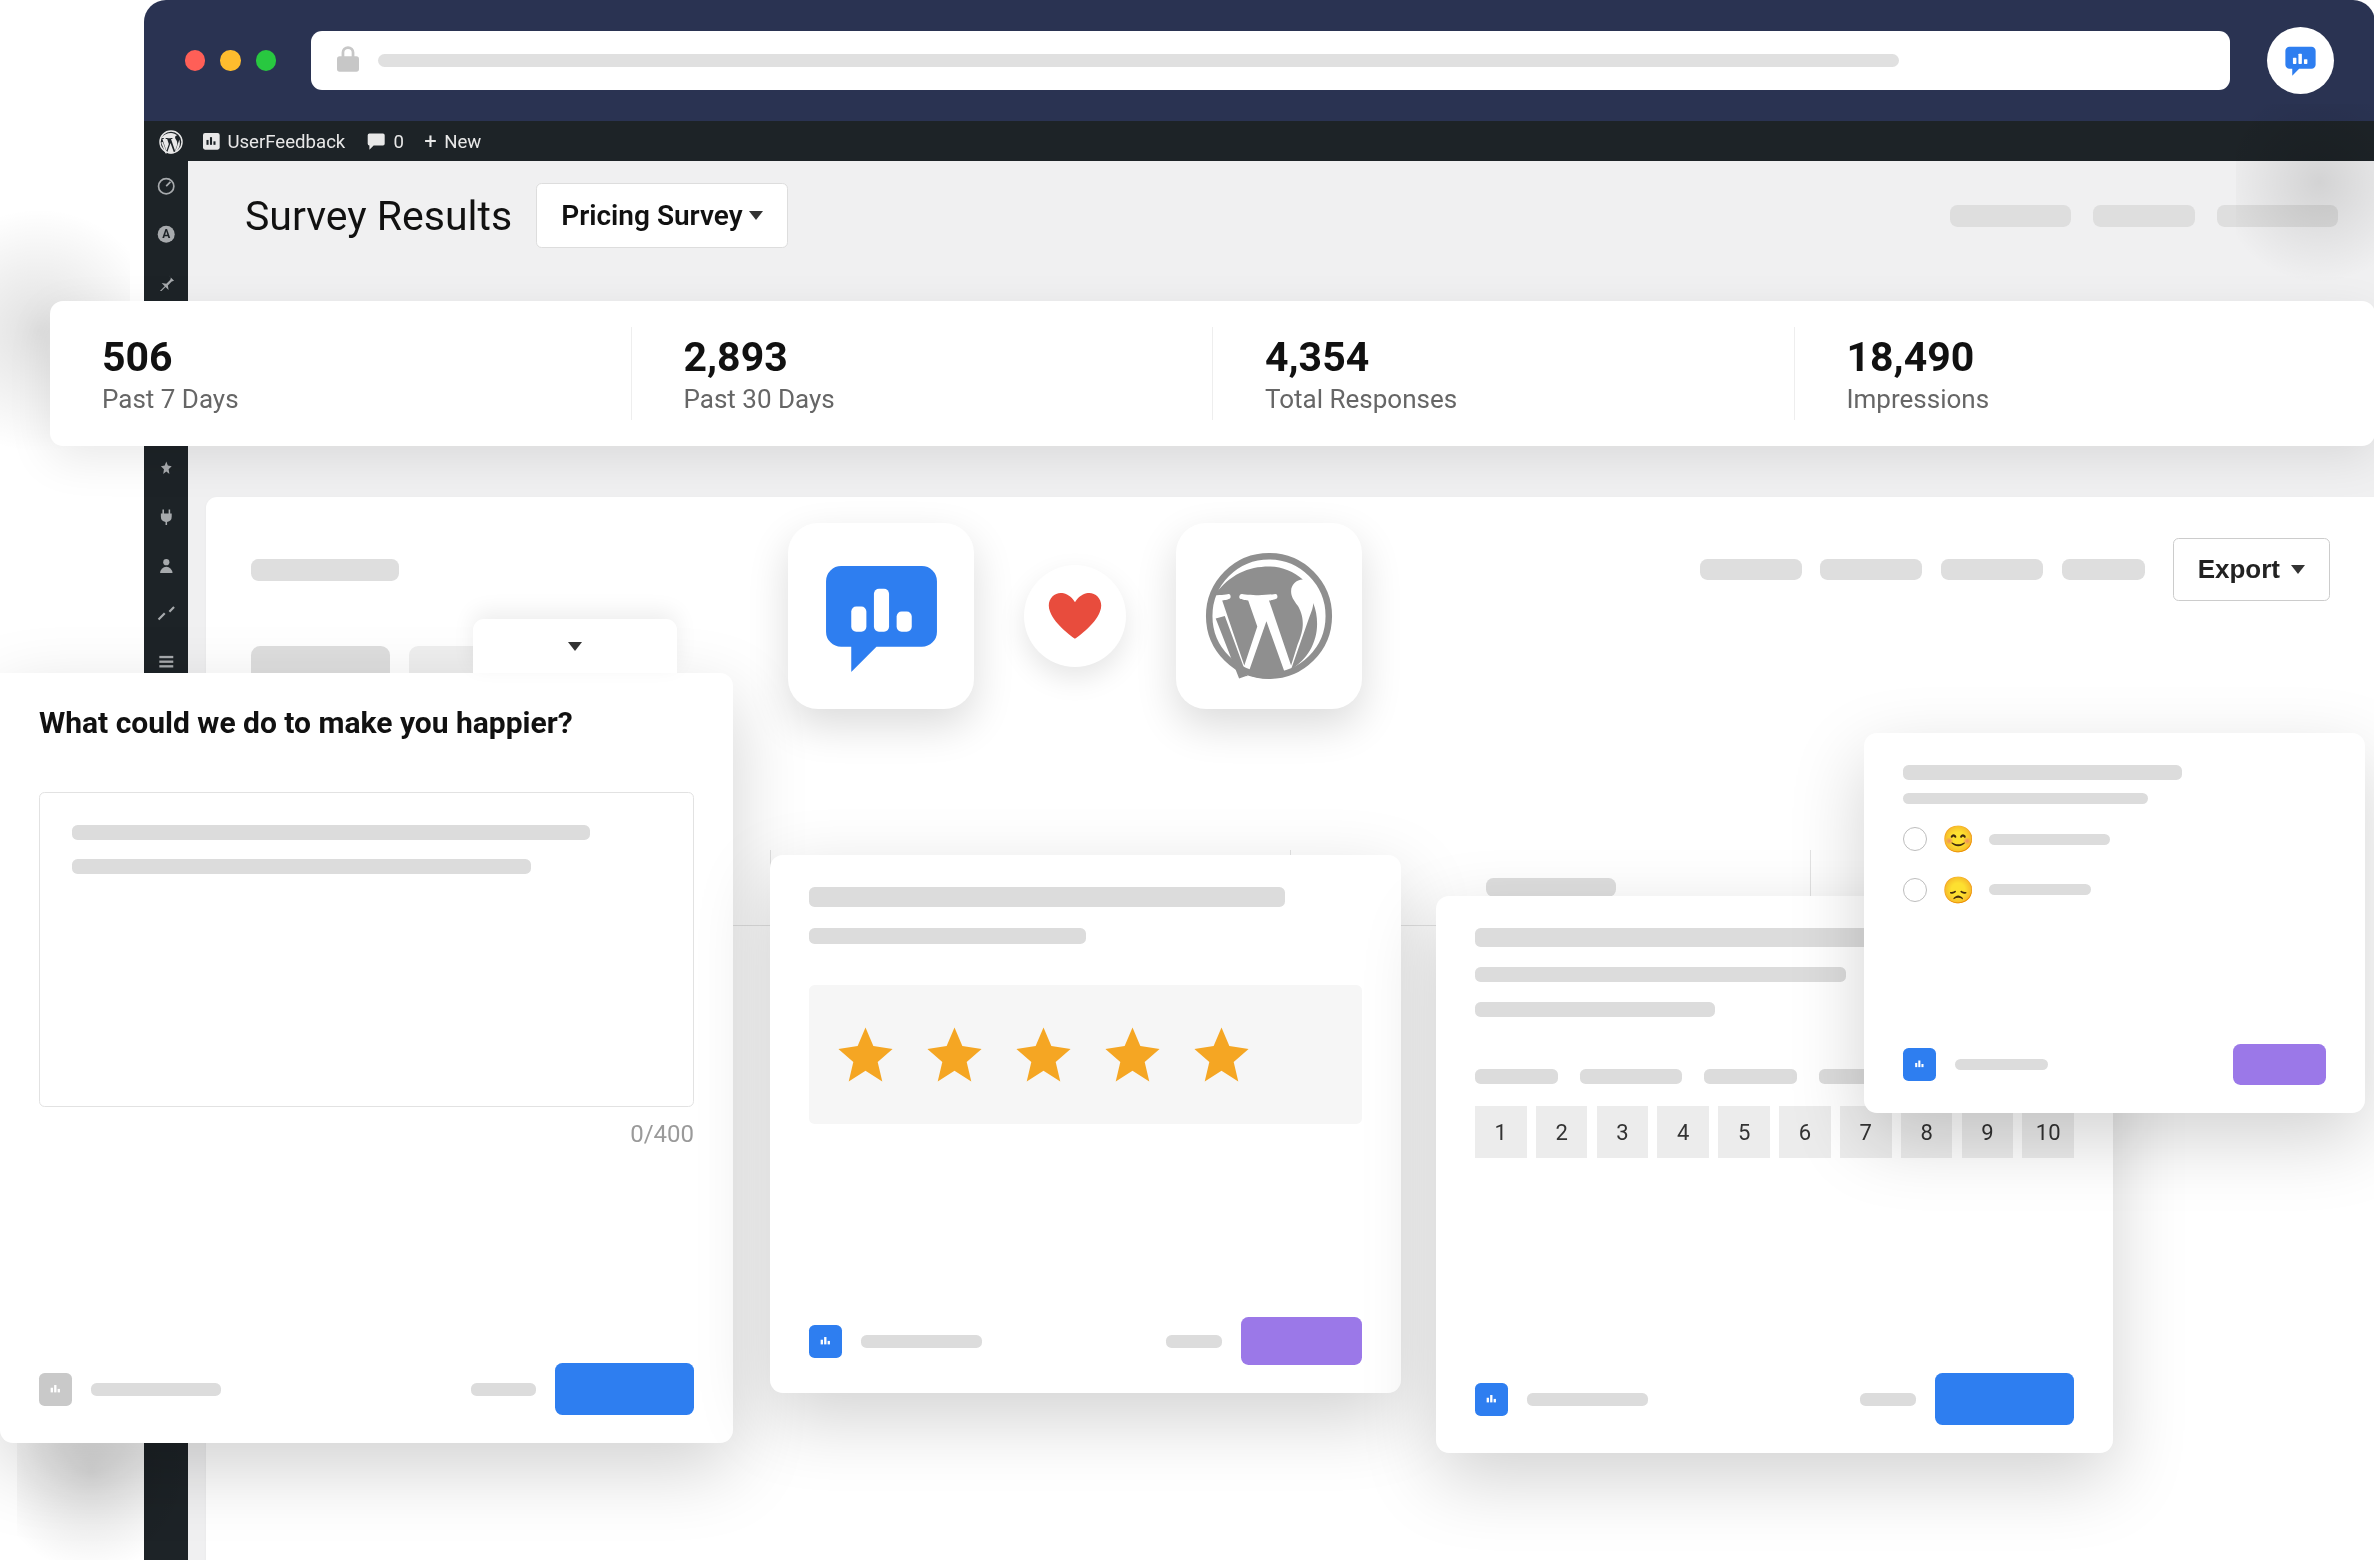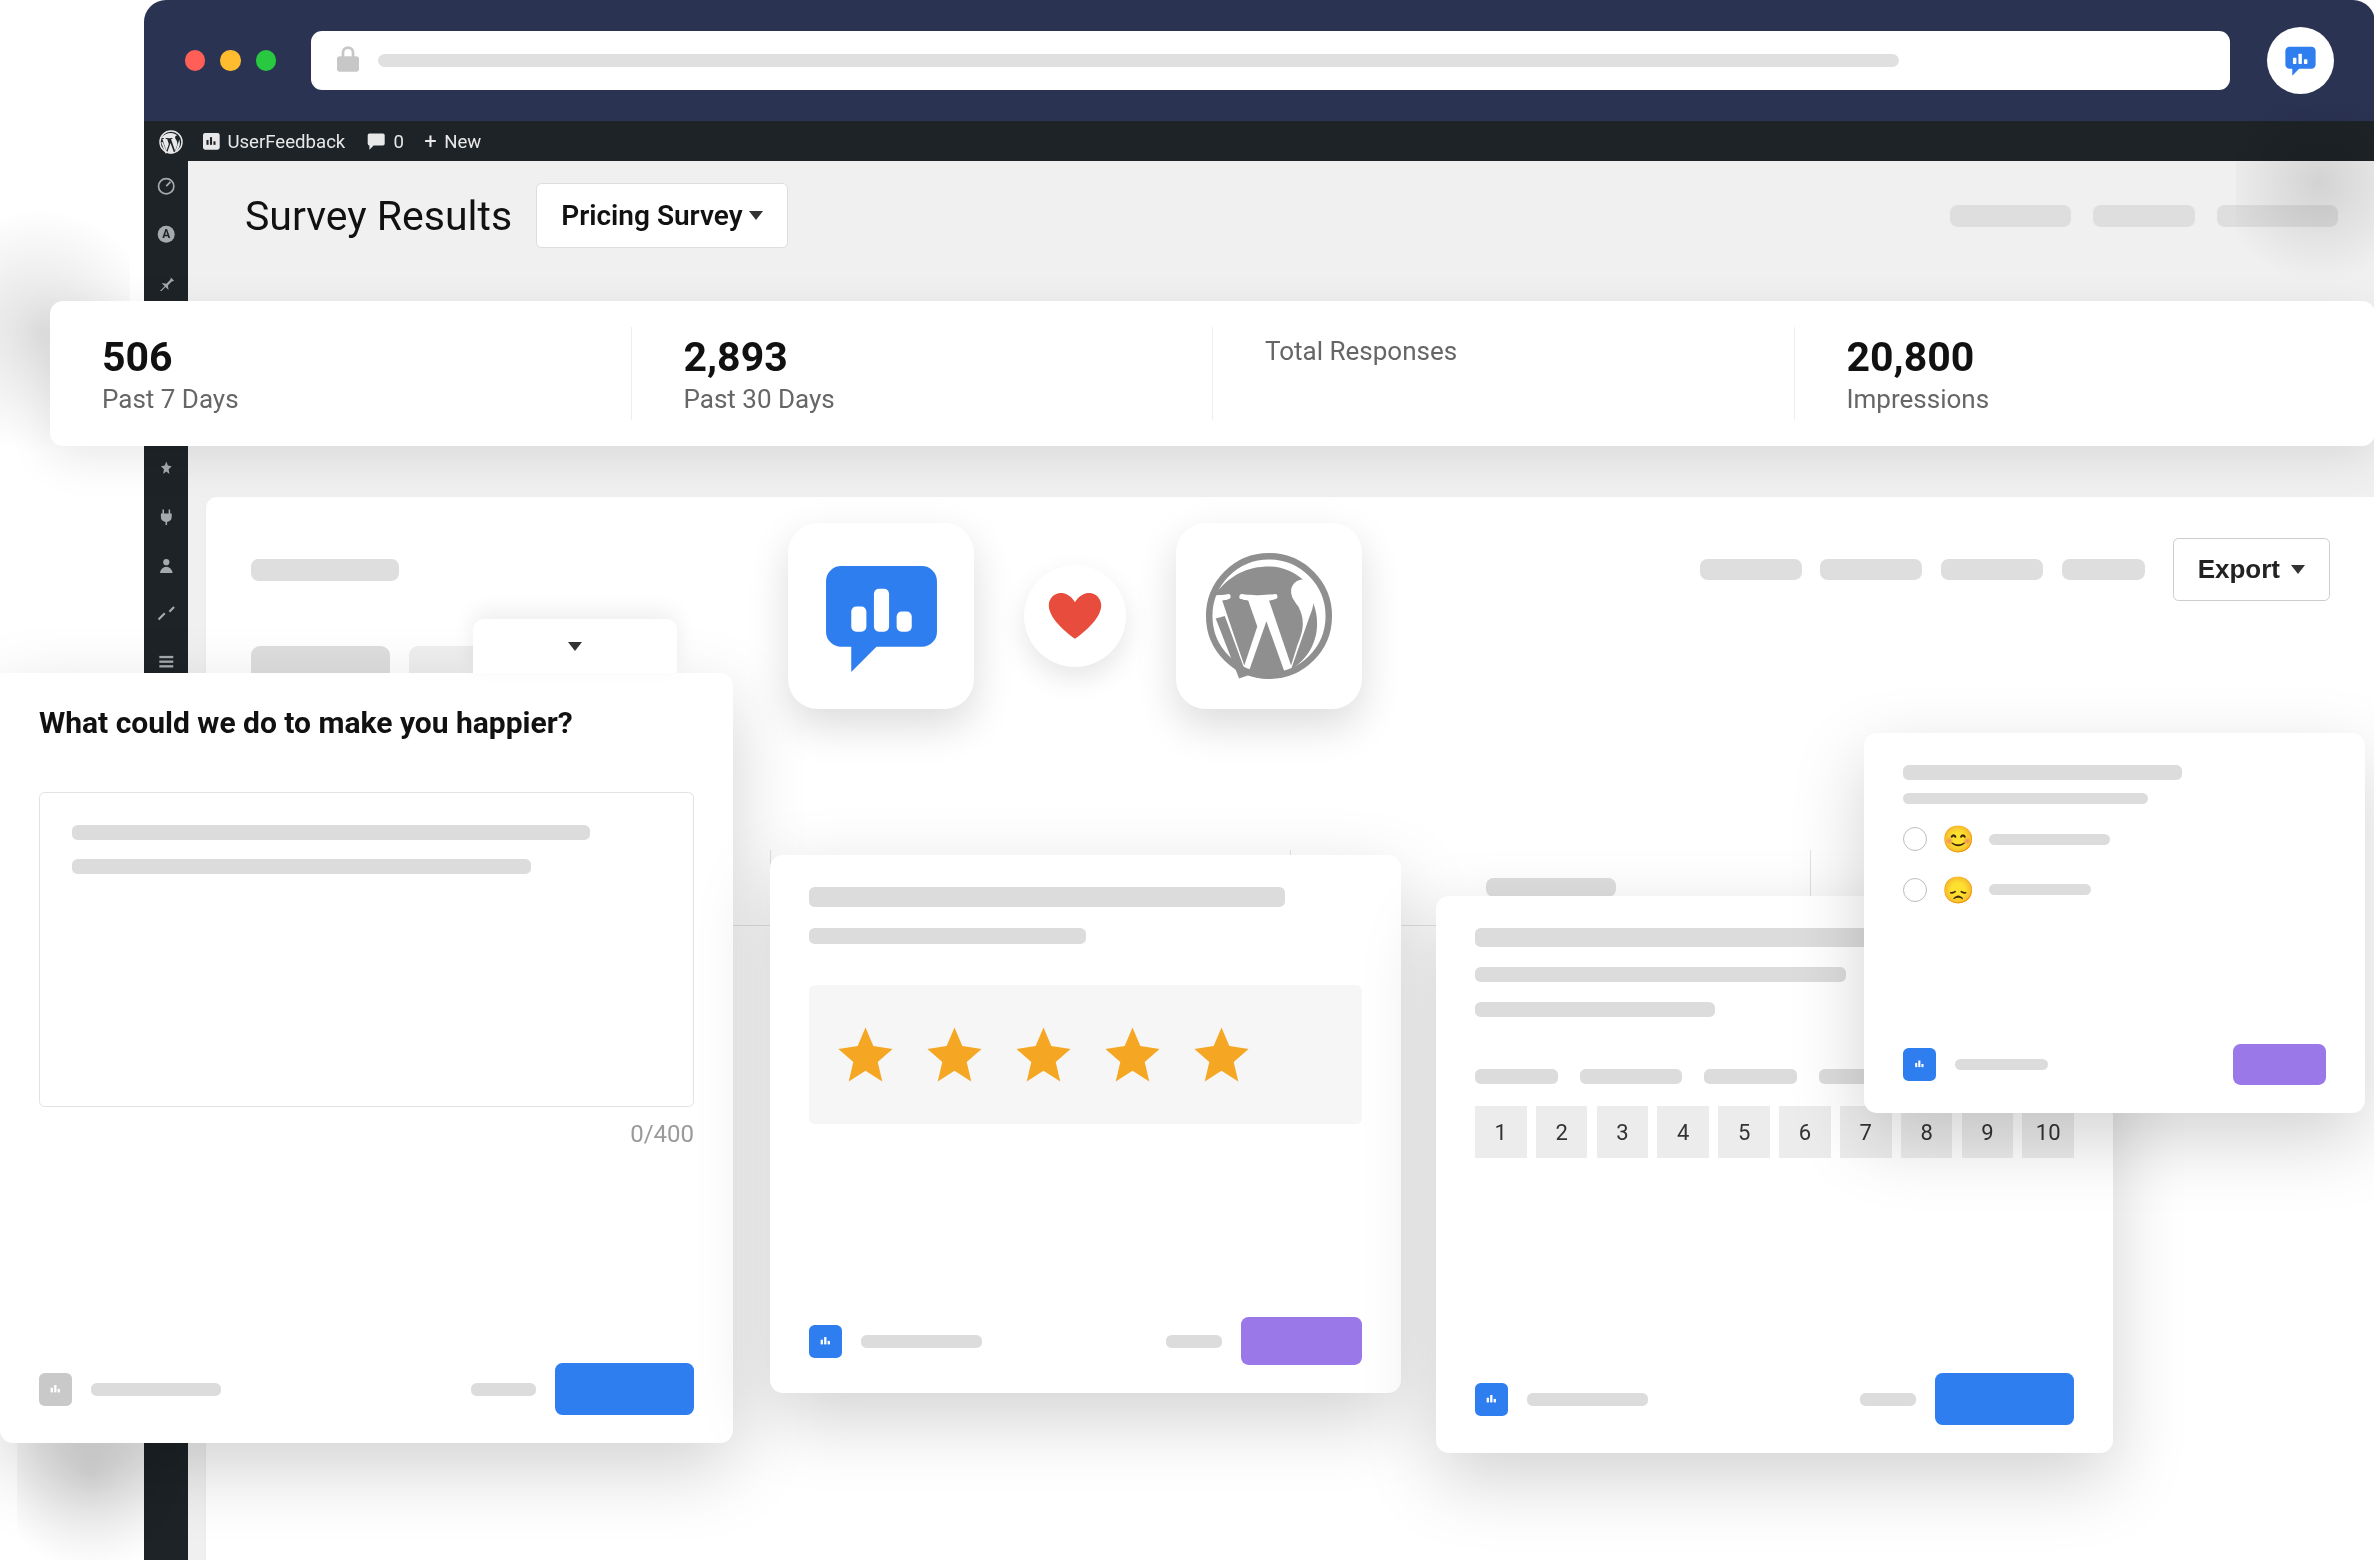--- a/index.html
+++ b/index.html
@@ -372,24 +372,25 @@
 <div class="stats-bar">
   <div class="stat">
     <div class="value">506</div>
     <div class="label">Past 7 Days</div>
   </div>
   <div class="stat">
     <div class="value">2,893</div>
     <div class="label">Past 30 Days</div>
   </div>
   <div class="stat">
+    <div class="value">4,354</div>
     <div class="label">Total Responses</div>
   </div>
   <div class="stat">
-    <div class="value">20,800</div>
+    <div class="value">18,490</div>
     <div class="label">Impressions</div>
   </div>
 </div>
 
 <div class="logo-row">
   <div class="logo-card">
     <svg width="121" height="121" viewBox="0 0 48 48">
       <path fill="#2e7ef0" d="M8 4h32a6 6 0 0 1 6 6v20a6 6 0 0 1-6 6H22l-10 10V36H8a6 6 0 0 1-6-6V10a6 6 0 0 1 6-6z"></path>
       <rect x="12" y="20" width="6" height="10" rx="2" fill="#fff"></rect>
       <rect x="21" y="13" width="6" height="17" rx="2" fill="#fff"></rect>

